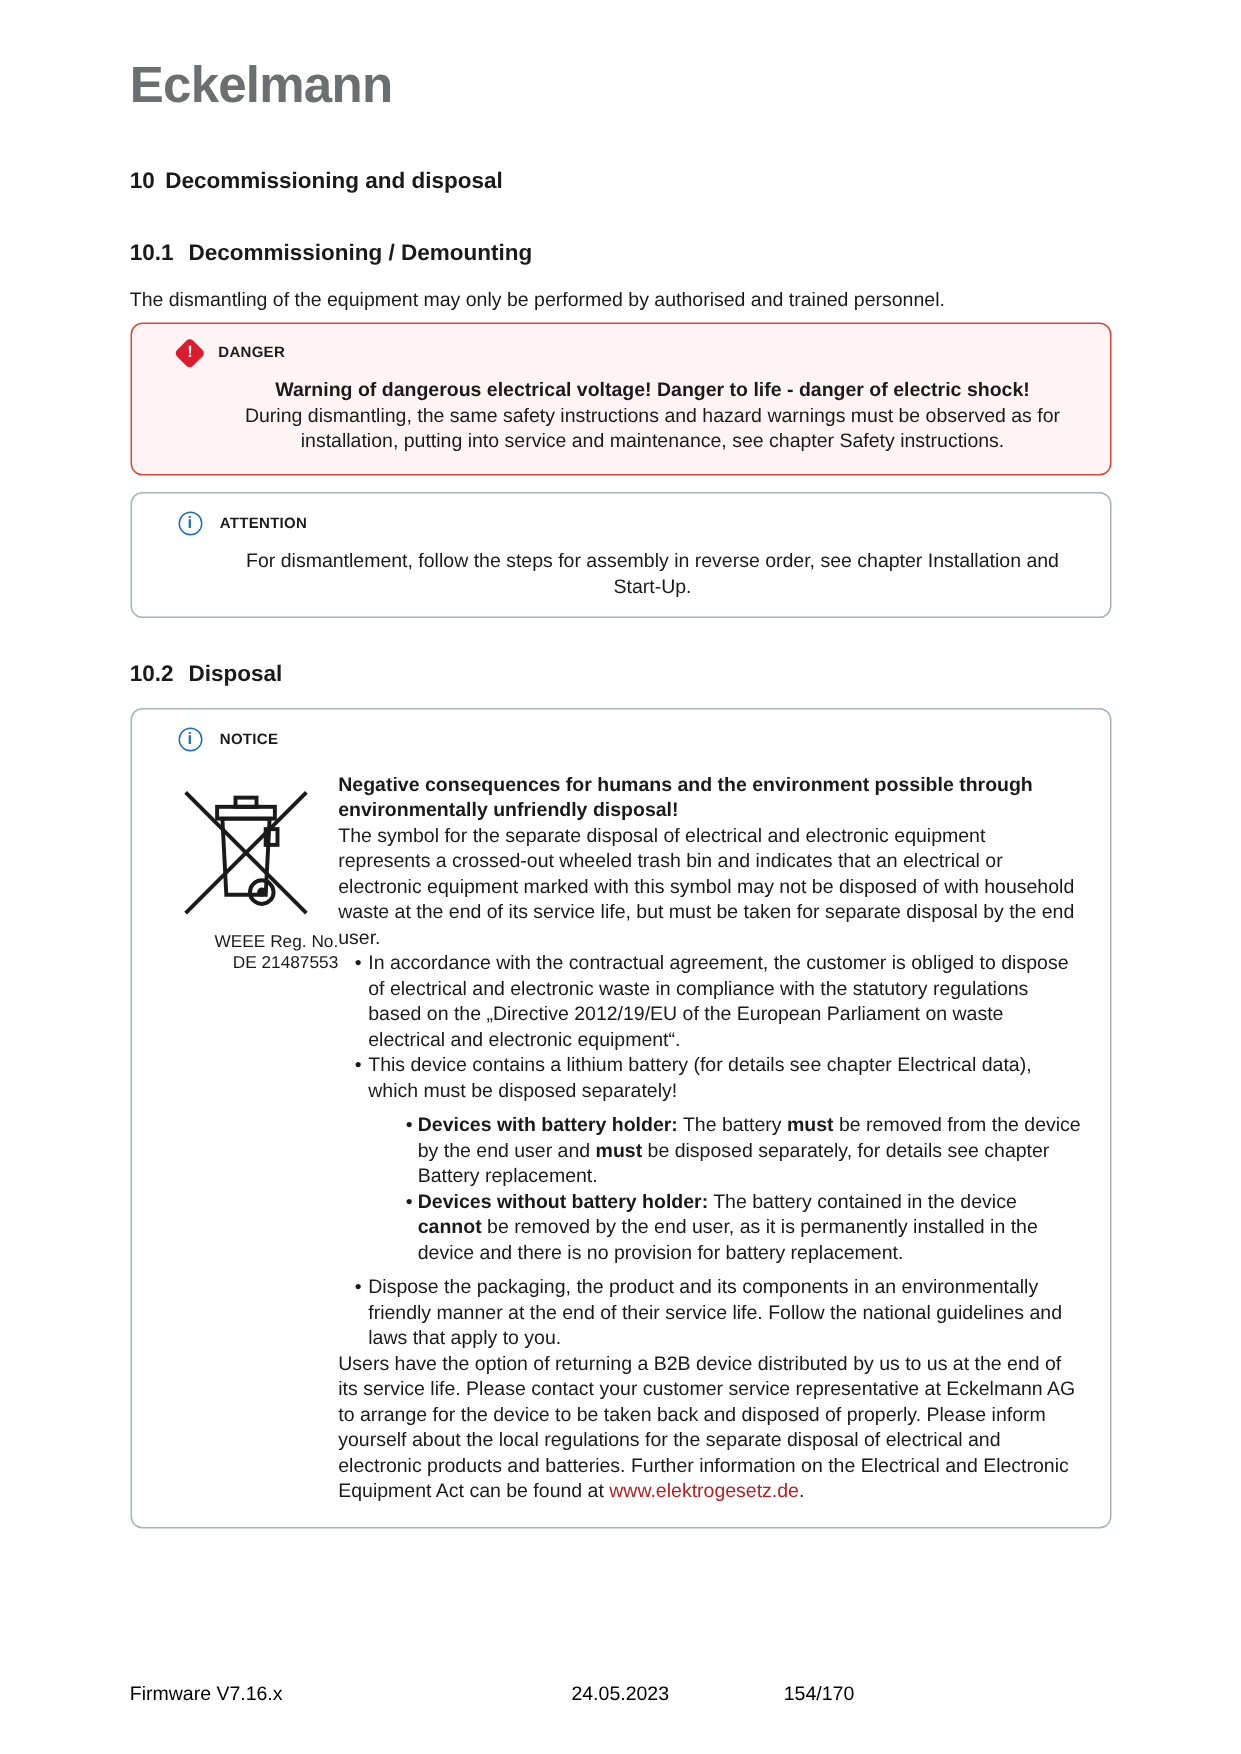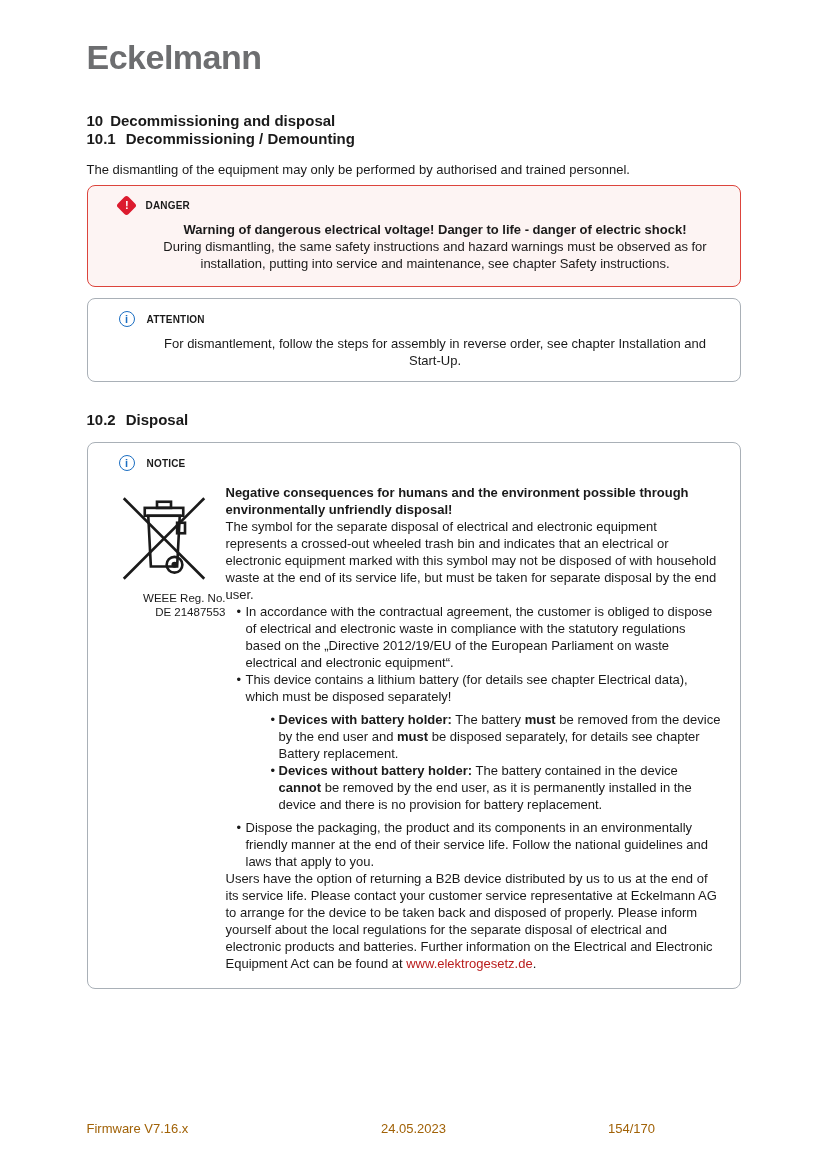--- a/index.html
+++ b/index.html
@@ -15,21 +15,21 @@
   }
   .content { padding:40px 70px 0 70px; }
 
   .logo {
     font-size:34px; font-weight:bold; color:#6d6e70;
     letter-spacing:-0.5px; line-height:34px;
   }
 
   h1.h-chapter { margin-top:38px; font-size:15px; font-weight:bold; line-height:18px; }
   h2.h-section { font-size:15px; font-weight:bold; line-height:18px; }
-  .h-21 { }
+  .h-21 { margin-top:30px; }
   .h-22 { margin-top:29px; }
   .hnum  { margin-right:7px; }
   .hnum2 { margin-right:10px; }
 
   p.intro { margin-top:13px; font-size:13px; line-height:17px; }
 
   .box {
     border-radius:8px;
     border:1.5px solid #a9b0b7;
     background:#ffffff;
@@ -79,25 +79,25 @@
   .bitem .bdot { width:9px; flex:0 0 9px; }
   .bitem .btext { flex:1; }
   .blist.l2 { margin:6px 0 6px 45px; }
   .blist.l2 .bitem { padding-left:0; }
   .blist.l2 .bdot { width:8px; flex:0 0 8px; }
 
   .link { color:#b91c1c; text-decoration:none; cursor:pointer; }
 
   .footer {
     position:absolute; left:70px; right:70px; bottom:33px;
-    display:flex; font-size:13px; color:#a16207;
+    display:flex; font-size:13px; color:#000000;
   }
   .footer .f-left  { flex:1; text-align:left; }
   .footer .f-mid   { flex:1; text-align:center; }
-  .footer .f-right { flex:1; text-align:center; }
+  .footer .f-right { flex:1; text-align:left; }
 
   .weee-svg { display:block; }
 </style>
 </head>
 <body>
 
 <div class="page">
   <div class="content">
 
     <div class="logo">Eckelmann</div>

